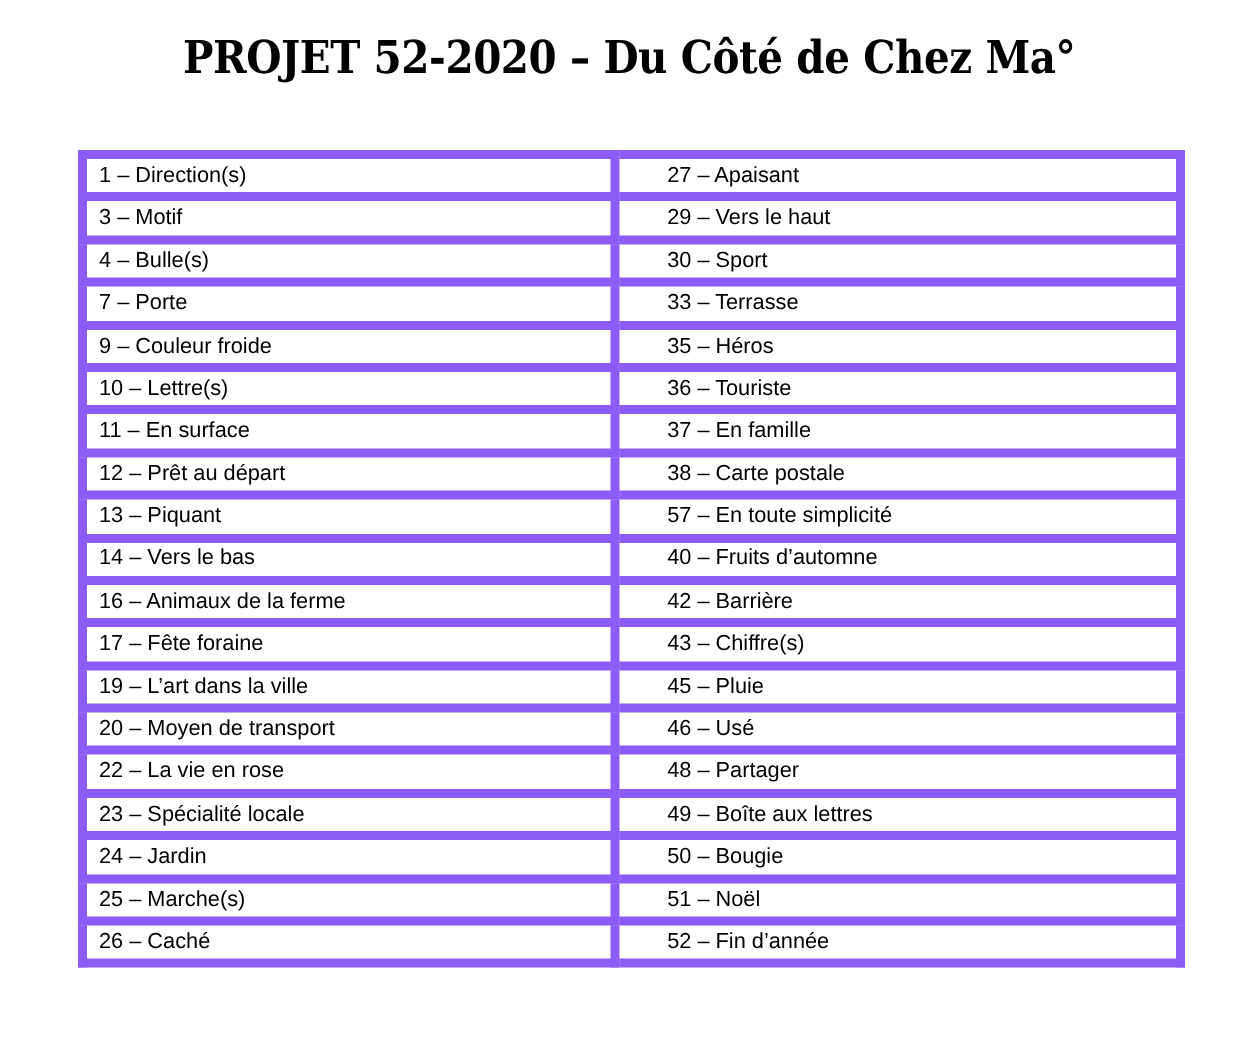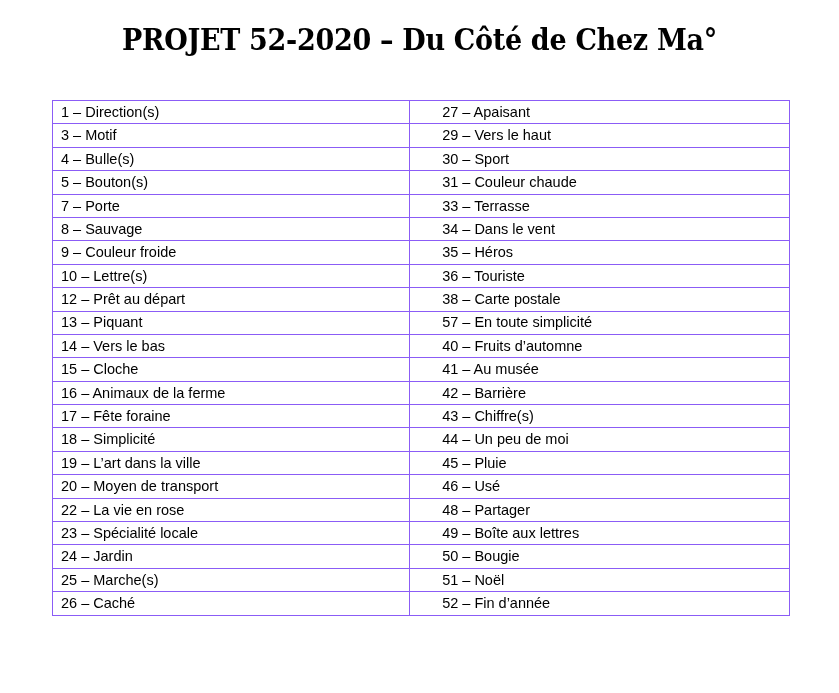--- a/index.html
+++ b/index.html
@@ -38,21 +38,21 @@
     top: 78px;
     left: 52px;
     width: 738px;
   }
   table.prompt-table {
     border-collapse: collapse;
     width: 100%;
     table-layout: fixed;
   }
   table.prompt-table td {
-    border: 1px solid #8b5cf6;
+    border: 6px solid #8b5cf6;
     height: 22.4px;
     padding: 0 0 0 8px;
     font-size: 14.5px;
     font-family: "Liberation Sans", sans-serif;
     vertical-align: middle;
     line-height: 1.0;
     white-space: nowrap;
     overflow: hidden;
   }
   table.prompt-table td.col-left { width: 50%; }
@@ -74,66 +74,54 @@
           </tr>
           <tr>
             <td class="col-left">3 – Motif</td>
             <td class="col-right">29 – Vers le haut</td>
           </tr>
           <tr>
             <td class="col-left">4 – Bulle(s)</td>
             <td class="col-right">30 – Sport</td>
           </tr>
           <tr>
-            <td class="col-left">5 – Bouton(s)</td>
-            <td class="col-right">31 – Couleur chaude</td>
-          </tr>
-          <tr>
             <td class="col-left">7 – Porte</td>
             <td class="col-right">33 – Terrasse</td>
-          </tr>
-          <tr>
-            <td class="col-left">8 – Sauvage</td>
-            <td class="col-right">34 – Dans le vent</td>
           </tr>
           <tr>
             <td class="col-left">9 – Couleur froide</td>
             <td class="col-right">35 – Héros</td>
           </tr>
           <tr>
             <td class="col-left">10 – Lettre(s)</td>
             <td class="col-right">36 – Touriste</td>
+          </tr>
+          <tr>
+            <td class="col-left">11 – En surface</td>
+            <td class="col-right">37 – En famille</td>
           </tr>
           <tr>
             <td class="col-left">12 – Prêt au départ</td>
             <td class="col-right">38 – Carte postale</td>
           </tr>
           <tr>
             <td class="col-left">13 – Piquant</td>
             <td class="col-right">57 – En toute simplicité</td>
           </tr>
           <tr>
             <td class="col-left">14 – Vers le bas</td>
             <td class="col-right">40 – Fruits d’automne</td>
           </tr>
           <tr>
-            <td class="col-left">15 – Cloche</td>
-            <td class="col-right">41 – Au musée</td>
-          </tr>
-          <tr>
             <td class="col-left">16 – Animaux de la ferme</td>
             <td class="col-right">42 – Barrière</td>
           </tr>
           <tr>
             <td class="col-left">17 – Fête foraine</td>
             <td class="col-right">43 – Chiffre(s)</td>
-          </tr>
-          <tr>
-            <td class="col-left">18 – Simplicité</td>
-            <td class="col-right">44 – Un peu de moi</td>
           </tr>
           <tr>
             <td class="col-left">19 – L’art dans la ville</td>
             <td class="col-right">45 – Pluie</td>
           </tr>
           <tr>
             <td class="col-left">20 – Moyen de transport</td>
             <td class="col-right">46 – Usé</td>
           </tr>
           <tr>

